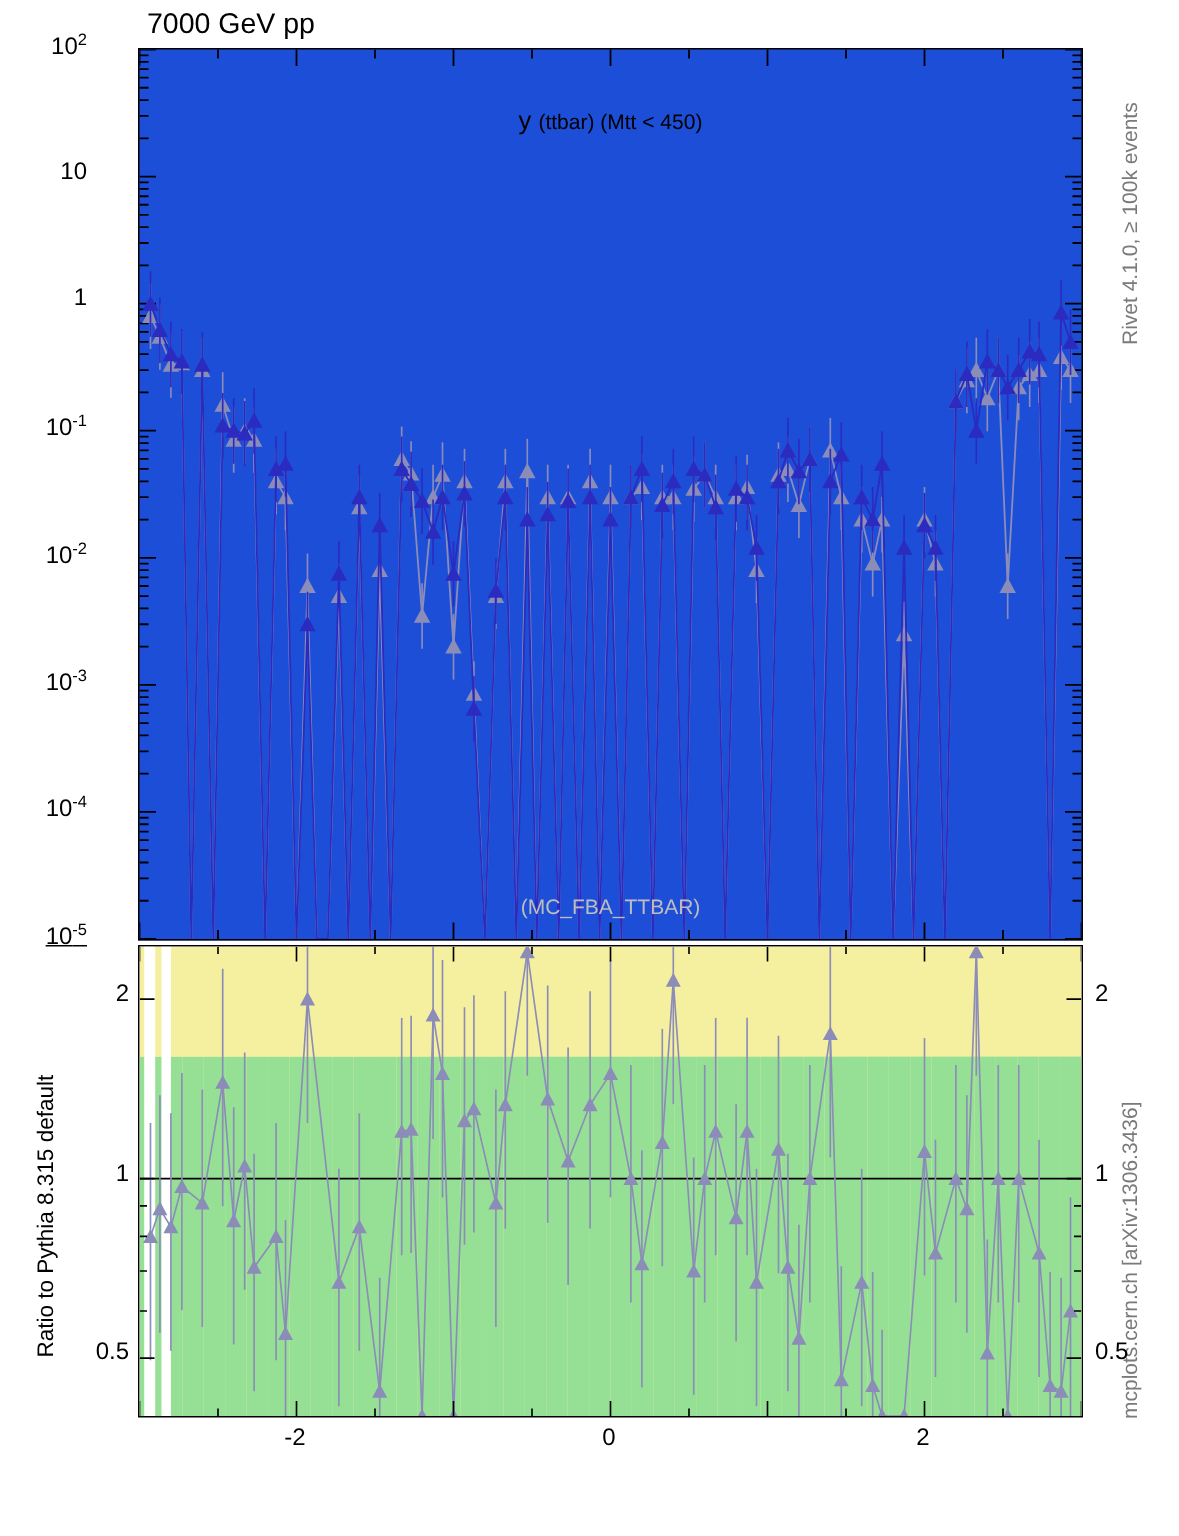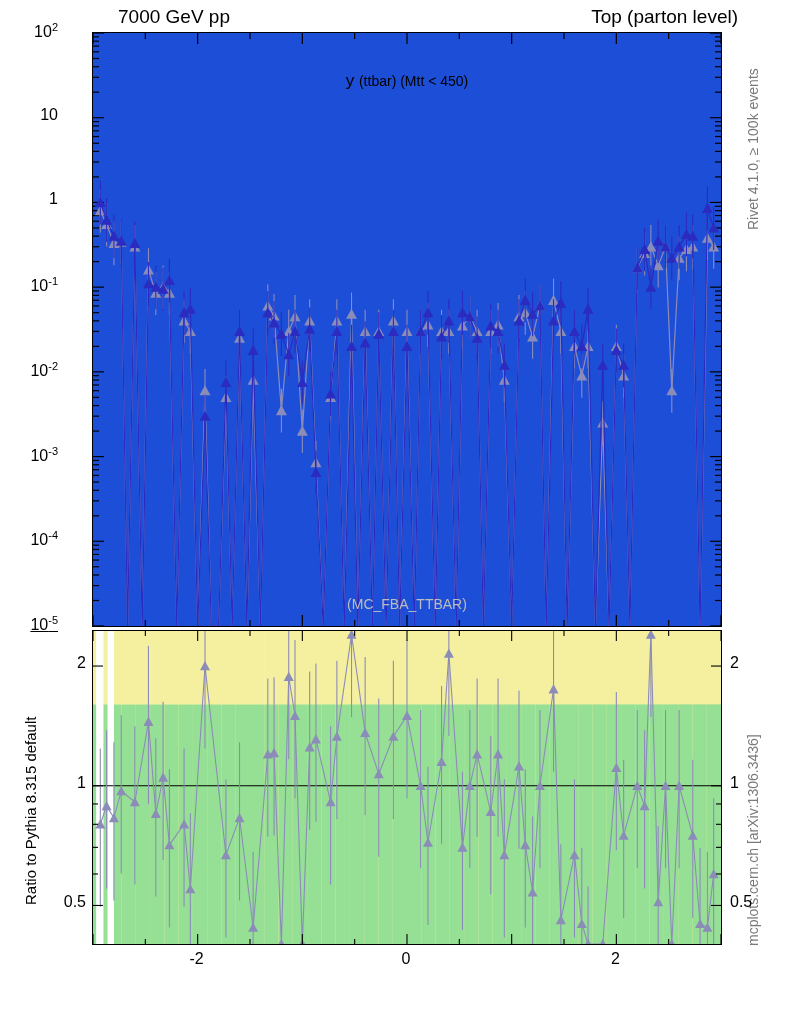--- a/index.html
+++ b/index.html
@@ -1,19 +1,19 @@
 <!DOCTYPE html>
 <html><head>
 <meta charset="utf-8">
 <style>
   html,body{margin:0;padding:0;background:#ffffff;}
   body{width:786px;height:1024px;font-family:"Liberation Sans", sans-serif;color:#000;}
   #root{position:relative;width:786px;height:1024px;overflow:hidden;}
 
-  .hdr{position:absolute;font-size:19px;color:#000;margin-left:20px;}
+  .hdr{position:absolute;font-size:19px;color:#000;}
   #hdr-left{left:98px;top:6px;}
   #hdr-right{right:48px;top:6px;}
 
   
   #main-frame{
     position:absolute;left:92px;top:32px;width:630px;height:595px;
     border:1.4px solid #000;box-sizing:border-box;background:#1d4ed8;
   }
   #ratio-frame{
     position:absolute;left:92px;top:630px;width:630px;height:315px;
@@ -47,21 +47,20 @@
   .leg-line{position:absolute;left:0;top:6px;width:62px;height:2px;}
   .leg-tri{position:absolute;left:26px;top:1px;width:0;height:0;border-left:6px solid transparent;border-right:6px solid transparent;}
   svg{display:block;}
 </style>
 </head>
 <body>
 
 <div id="root">
 
   <div class="hdr" id="hdr-left">7000 GeV pp</div>
-  <div class="hdr" id="hdr-right">Top (parton level)</div>
 
   <div class="rot" id="rot1">Rivet 4.1.0, ≥ 100k events</div>
   <div class="rot" id="rot3">mcplots.cern.ch [arXiv:1306.3436]</div>
 
   <div id="main-frame">
     <div class="plot-title">
       <span>y</span>
       <span class="sm">(ttbar) (Mtt &lt; 450)</span>
     </div>
     <div class="watermark">(MC_FBA_TTBAR)</div>

